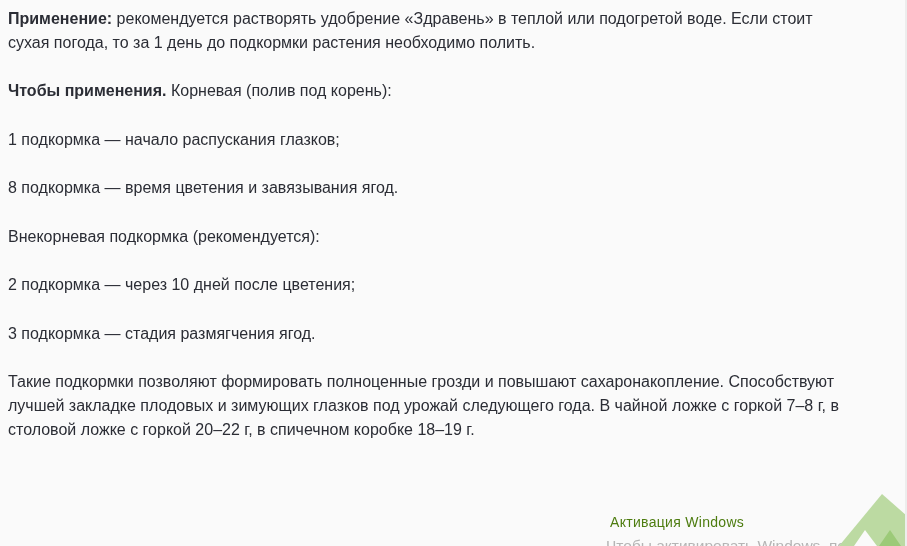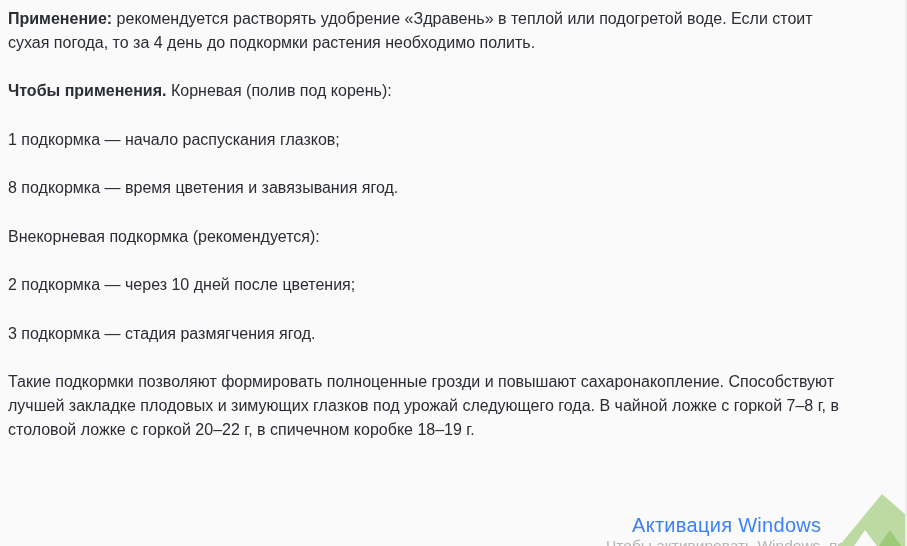--- a/index.html
+++ b/index.html
@@ -20,24 +20,24 @@
     width: 892px;
     color: #2b2d35;
     font-size: 16px;
     line-height: 23.7px;
   }
   .para { margin-bottom: 24.8px; }
   .tline { white-space: nowrap; }
   .blead { font-weight: 700; }
   .watermark-l1 {
     position: absolute;
-    left: 632px; top: 514px;
-    font-size: 20px;
+    left: 610px; top: 514px;
+    font-size: 14px;
     font-weight: 300;
-    color: #3b82f6;
+    color: #4d7c0f;
     letter-spacing: 0.3px;
     white-space: nowrap;
   }
   .watermark-l2 {
     position: absolute;
     left: 606px; top: 537px;
     font-size: 15.5px;
     font-weight: 300;
     color: #b5b5b5;
     white-space: nowrap;
@@ -56,21 +56,21 @@
 </style>
 </head>
 <body>
 
 <div class="page">
 
   <div class="article">
 
     <div class="para">
       <div class="tline"><span class="blead">Применение:</span><span> рекомендуется растворять удобрение «Здравень» в теплой или подогретой воде. Если стоит</span></div>
-      <div class="tline">сухая погода, то за 4 день до подкормки растения необходимо полить.</div>
+      <div class="tline">сухая погода, то за 1 день до подкормки растения необходимо полить.</div>
     </div>
 
 
     <div class="para">
       <div class="tline"><span class="blead">Чтобы применения.</span><span> Корневая (полив под корень):</span></div>
     </div>
 
     <div class="para">
       <div class="tline">1 подкормка — начало распускания глазков;</div>
     </div>

